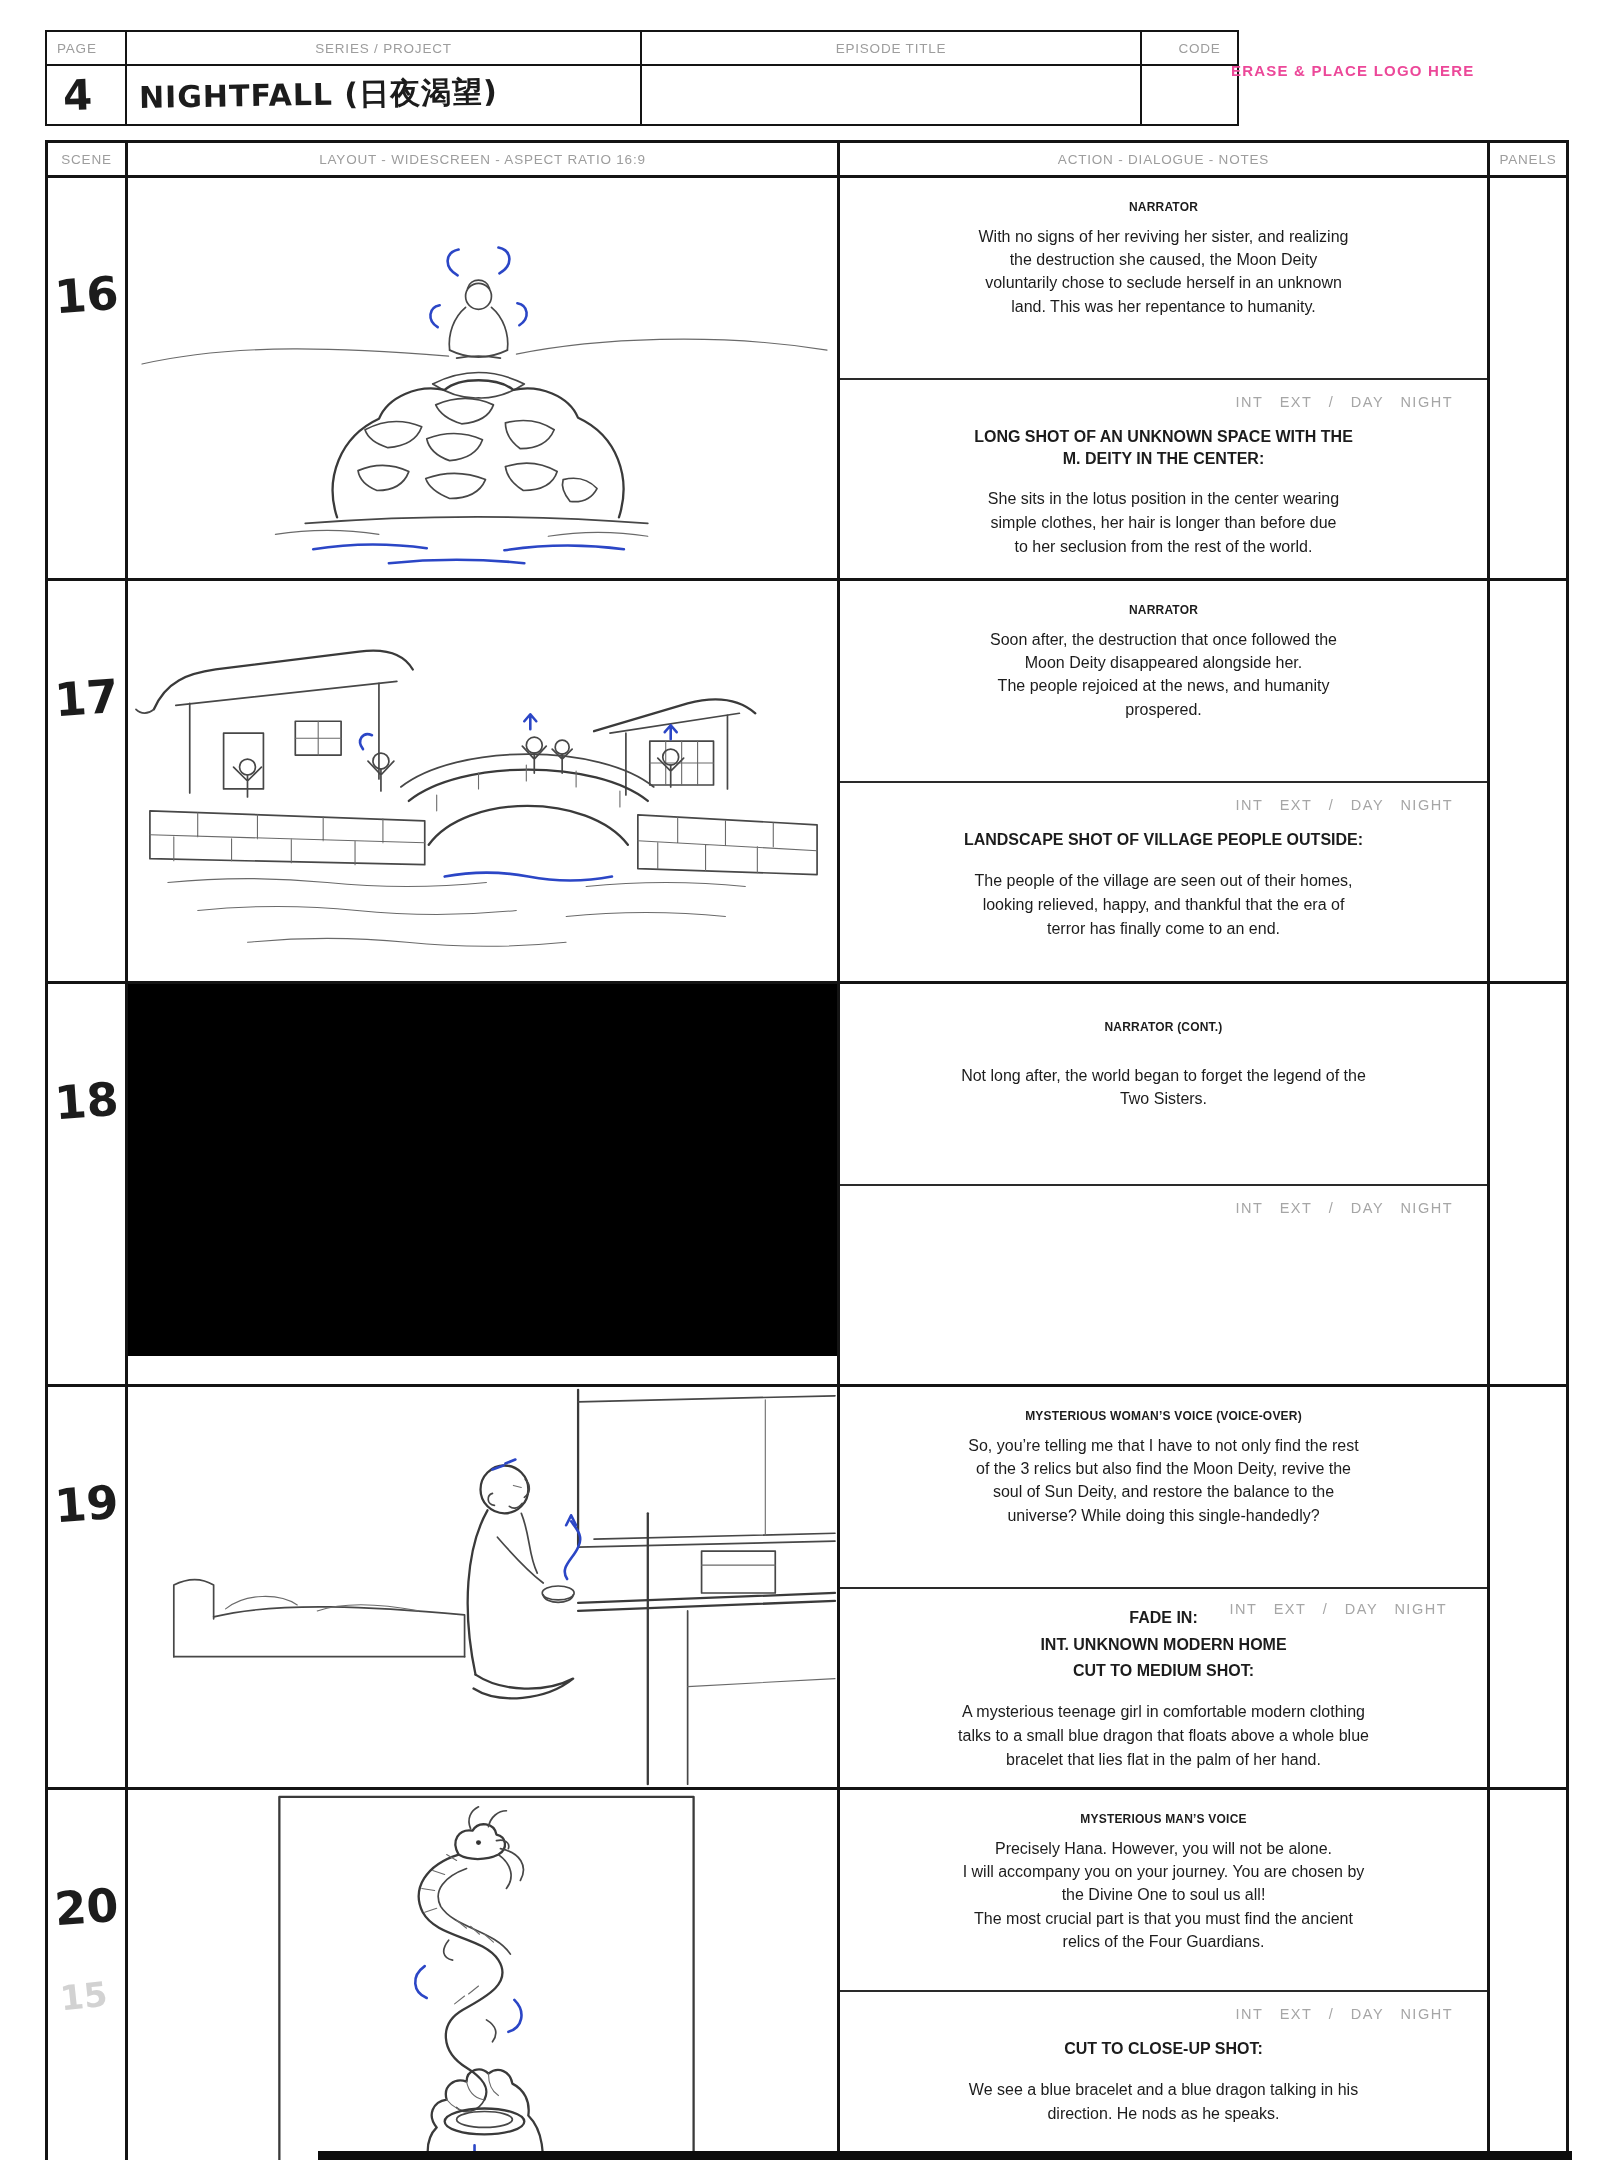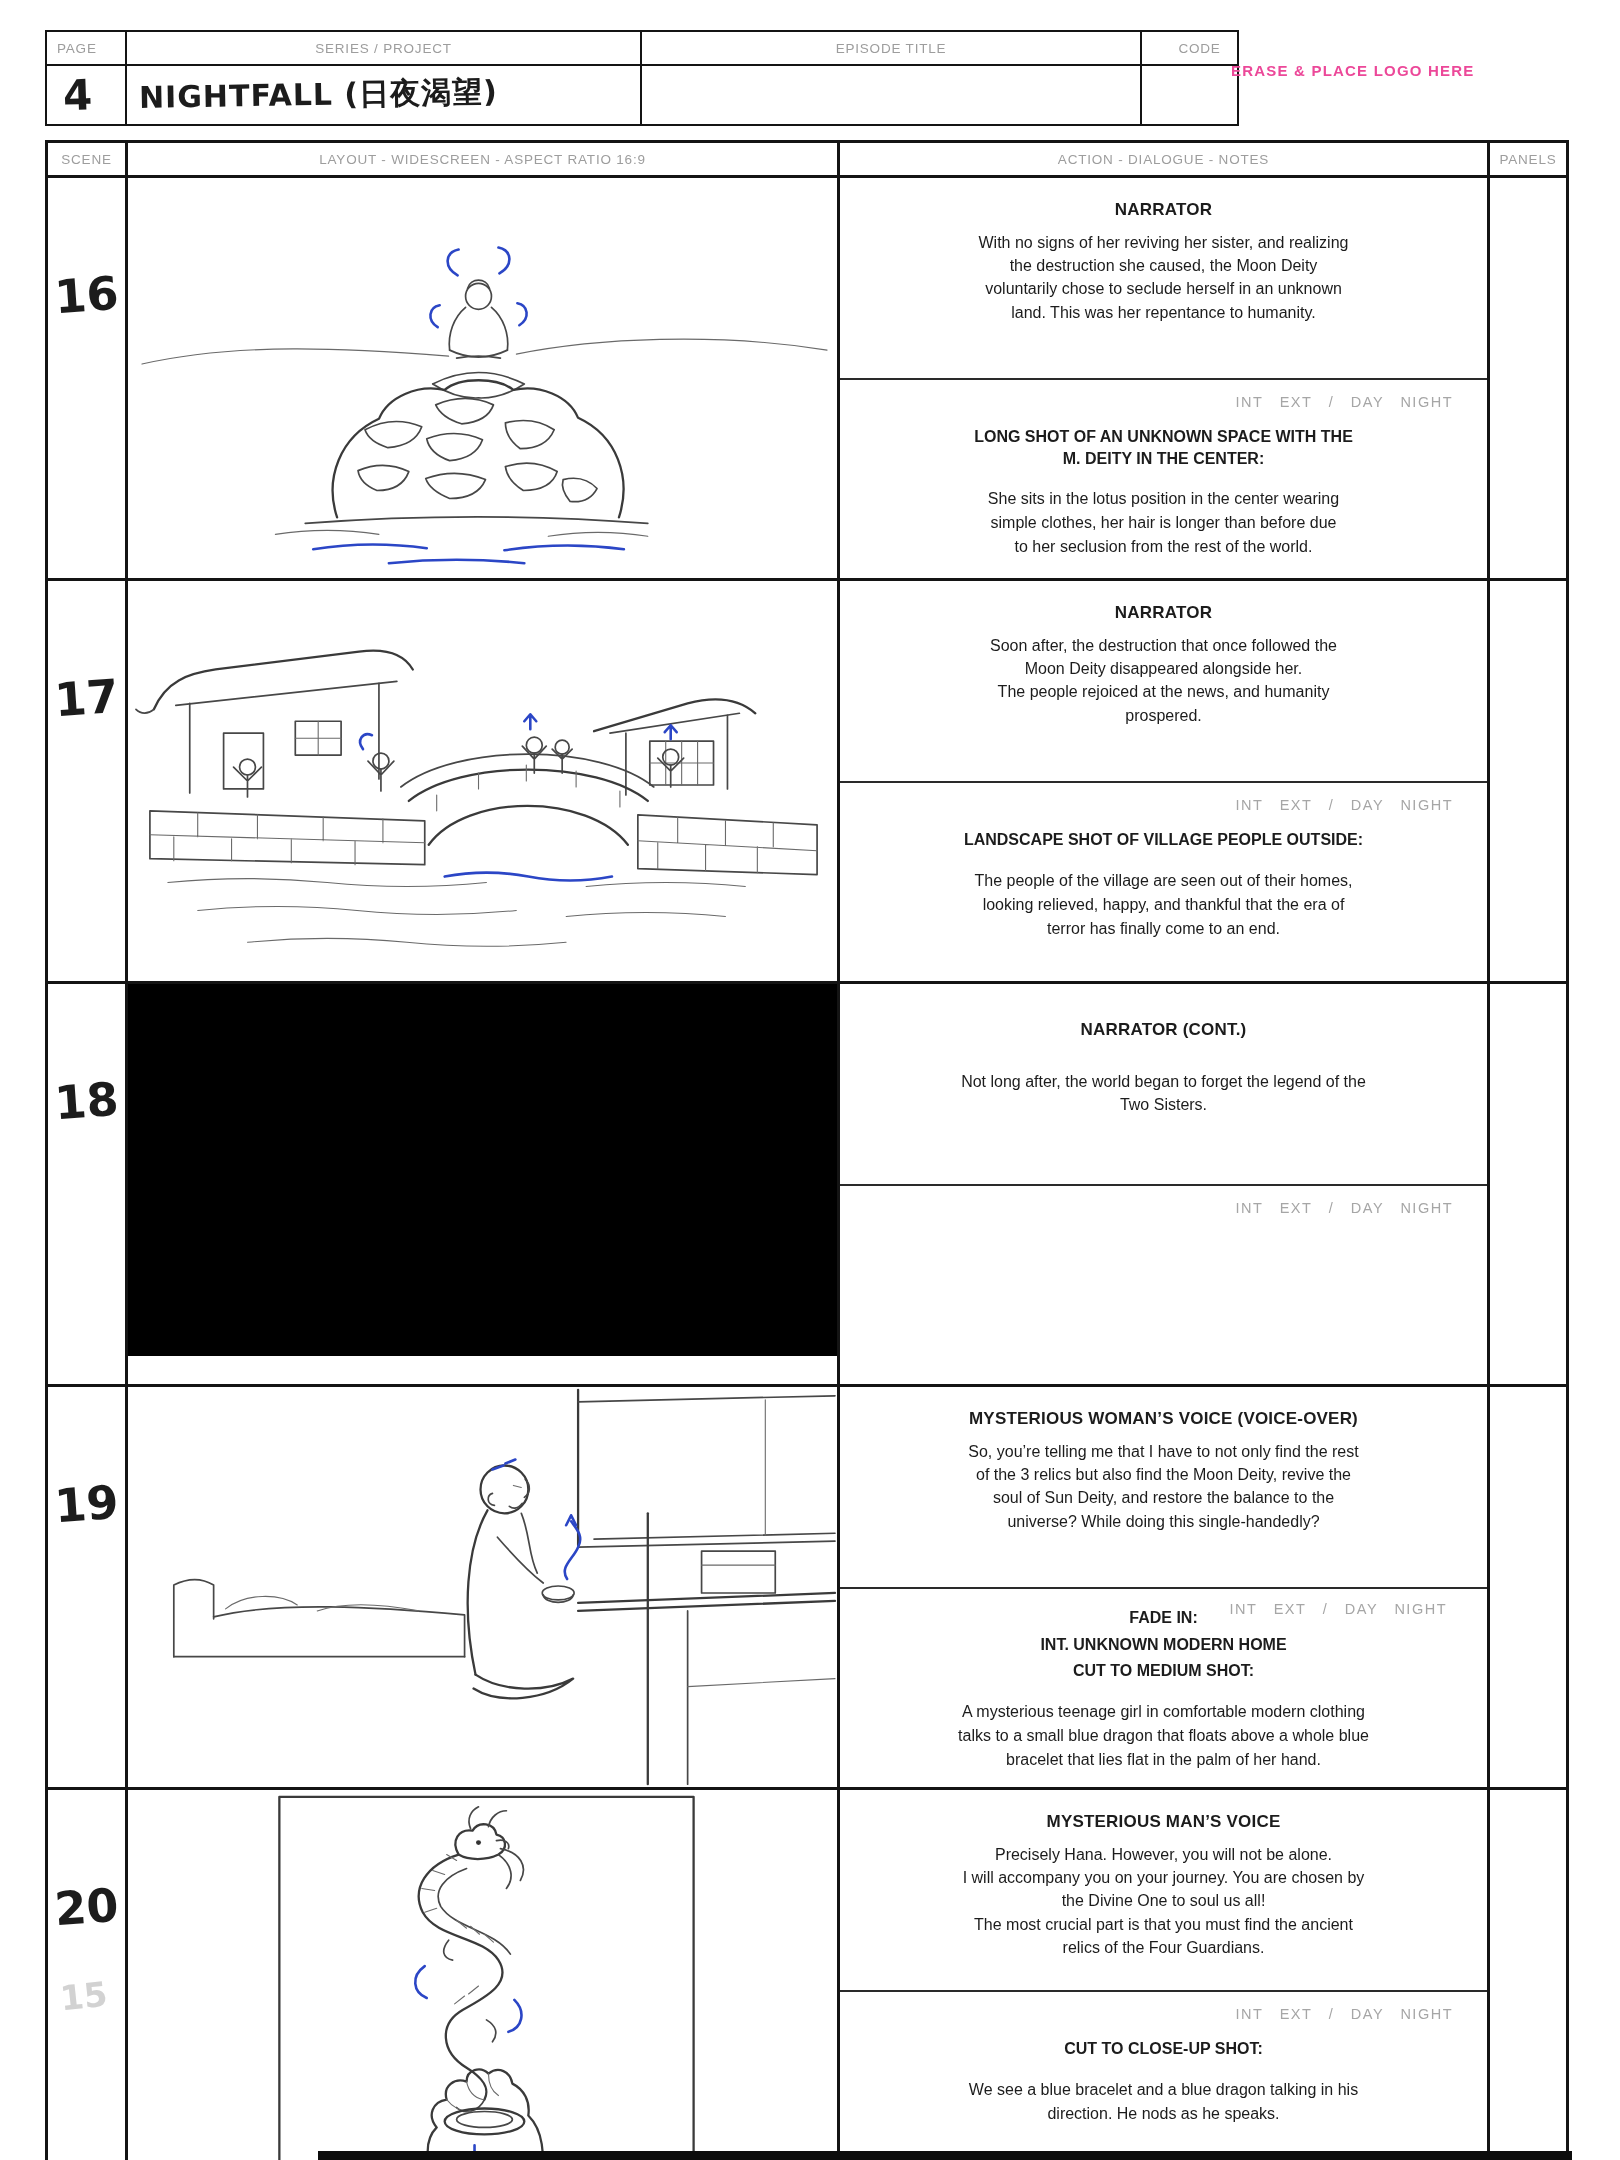--- a/index.html
+++ b/index.html
@@ -33,21 +33,21 @@
   
   svg.sk{position:absolute;inset:0;width:100%;height:100%;}
   .pk{fill:none;stroke:#474747;stroke-width:1.7;stroke-linecap:round;stroke-linejoin:round;}
   .pk2{fill:none;stroke:#3a3a3a;stroke-width:2.3;stroke-linecap:round;stroke-linejoin:round;}
   .thin{stroke-width:1.1;stroke:#6a6a6a;}
   .bl{fill:none;stroke:#2b46c6;stroke-width:2.6;stroke-linecap:round;stroke-linejoin:round;}
   .blackpanel{width:100%;height:372px;background:#000;}
   
   .actioncell{display:flex;flex-direction:column;}
   .dlg{height:202px;box-sizing:border-box;padding:22px 36px 0;text-align:center;border-bottom:2px solid #2a2a2a;}
-  .speaker{font-weight:700;font-size:17px;letter-spacing:.2px;margin-bottom:11px;}
+  .speaker{font-weight:700;font-size:12px;letter-spacing:.2px;margin-bottom:11px;}
   .dtext{font-size:16px;line-height:1.45;white-space:pre-line;max-width:520px;margin:0 auto;}
   .dlg.sparse .speaker{margin-top:14px;margin-bottom:30px;}
   .shot{flex:1;position:relative;padding:8px 26px;text-align:center;}
   .intext{text-align:right;color:#a6a6a6;font-size:14.5px;letter-spacing:1.5px;white-space:pre;
           padding-right:8px;margin-top:6px;font-weight:500;}
   .hblock{margin-top:16px;}
   .hline{font-weight:700;font-size:16px;line-height:1.35;white-space:pre-line;}
   .hline+.hline{margin-top:5px;}
   .hline.big{font-size:22px;margin-top:46px;letter-spacing:.3px;}
   .desc{font-size:16px;line-height:1.5;margin-top:18px;white-space:pre-line;max-width:560px;

